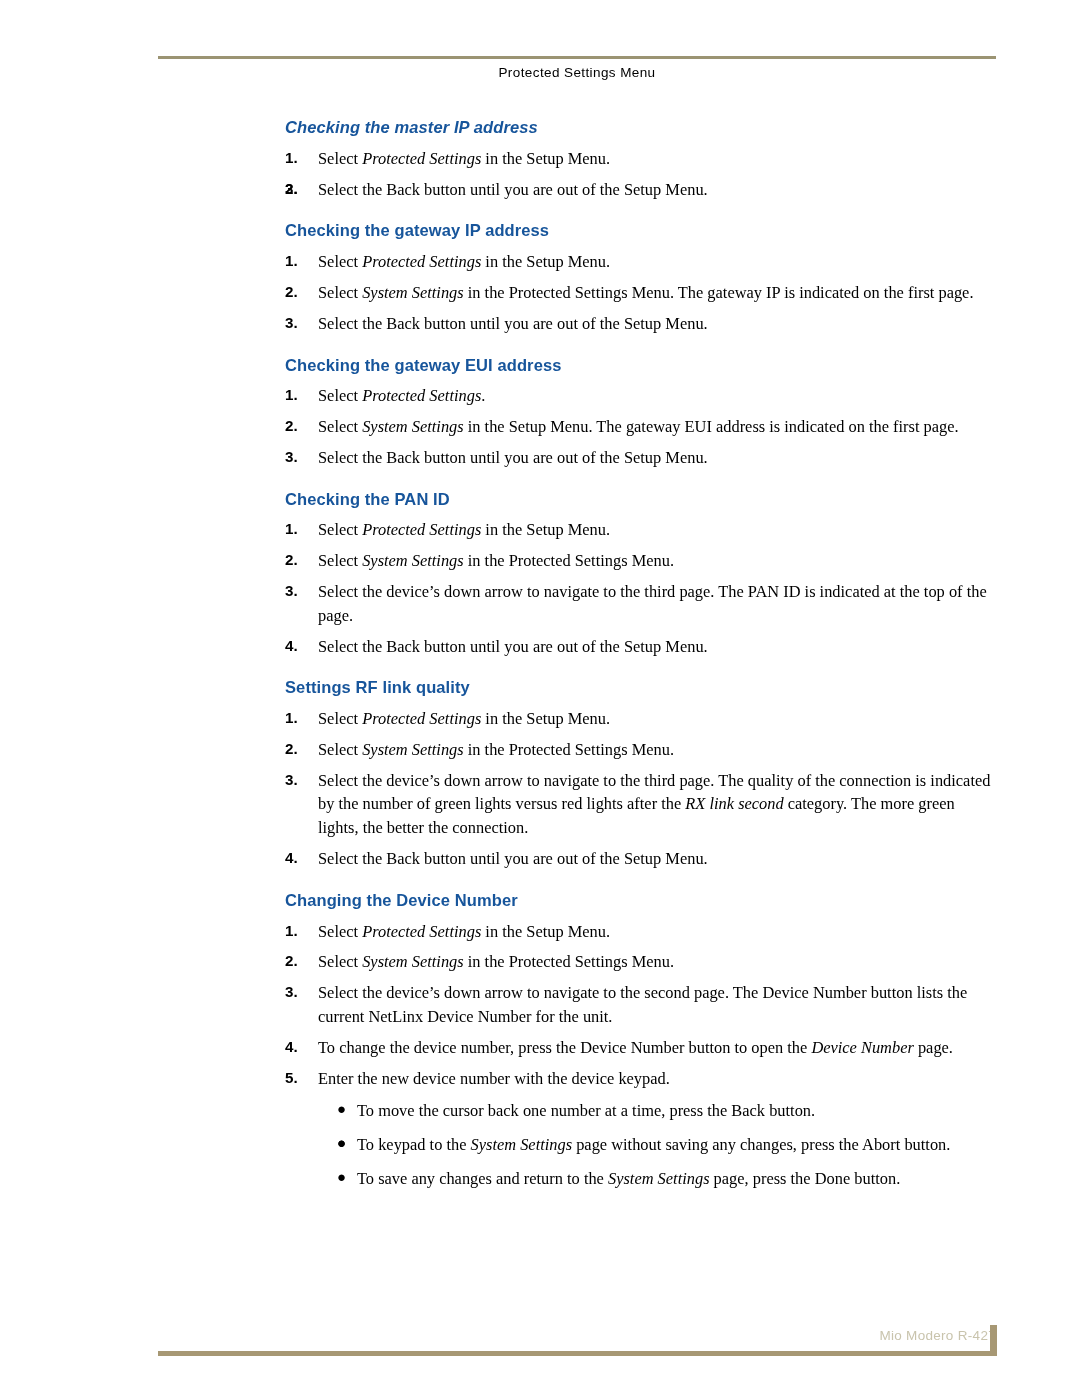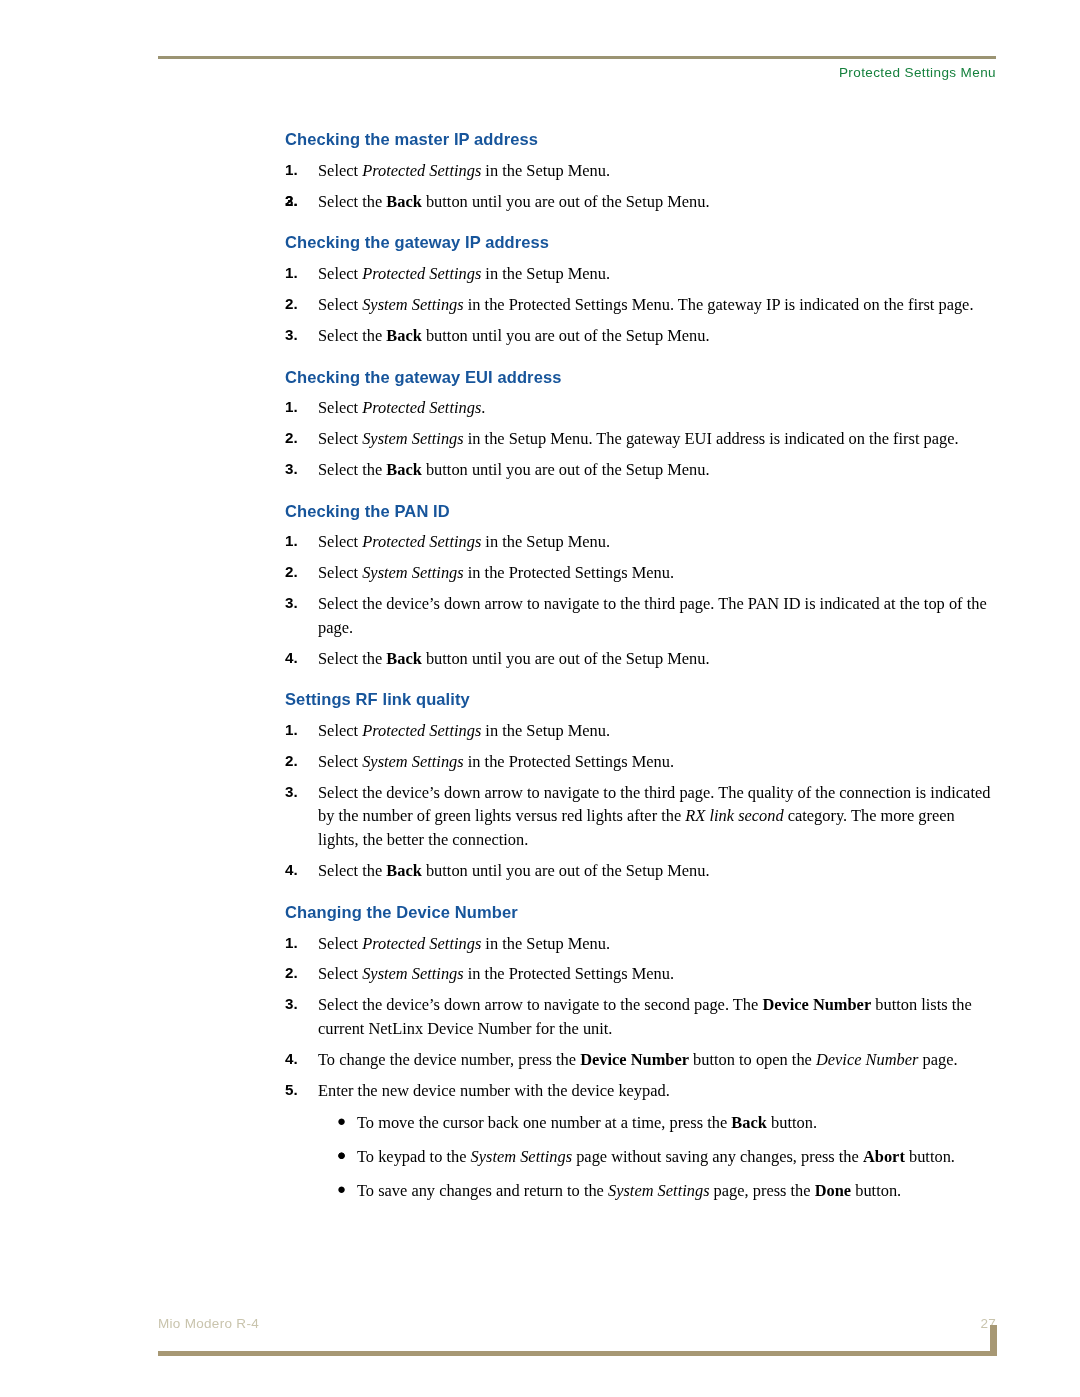--- a/index.html
+++ b/index.html
@@ -23,25 +23,25 @@
     top: 56px;
     width: 838px;
   }
   .header-rule {
     height: 3px;
     background: #9b9473;
     width: 100%;
   }
   .header-title {
     margin-top: 6px;
-    text-align: right;
+    text-align: center;
     font-family: "Liberation Sans", "DejaVu Sans", sans-serif;
     font-size: 13.5px;
     letter-spacing: 0.4px;
-    color: #15803d;
+    color: #000000;
   }
 
   
   .content {
     position: absolute;
     left: 285px;
     top: 118px;
     width: 712px;
   }
 
@@ -52,21 +52,22 @@
     color: #17559b;
     margin: 0 0 9px 0;
     padding: 0;
     letter-spacing: 0.1px;
     line-height: 1.2;
   }
   .section {
     margin-bottom: 20px;
   }
   .section:first-child h2.section-heading {
-    margin-top: 12px;
+    margin-top: 0;
+    font-style: italic;
   }
   .section + .section h2.section-heading {
     margin-top: 19px;
   }
 
   ol.steps {
     list-style: none;
     margin: 0;
     padding: 0;
   }
@@ -106,38 +107,38 @@
   .bullet-dot {
     position: absolute;
     left: 0;
     top: 0;
     font-size: 15px;
     line-height: 1.45;
     color: #000000;
   }
 
   em.it { font-style: italic; margin-top: 8px; }
-  strong.bd { font-weight: bold; text-align: center; }
+  strong.bd { font-weight: normal; text-align: center; }
 
   
   .footer {
     position: absolute;
     left: 158px;
     bottom: 40px;
     width: 838px;
   }
   .footer-row {
     display: flex;
-    justify-content: space-between;
+    justify-content: flex-end;
     align-items: baseline;
     font-family: "Liberation Sans", "DejaVu Sans", sans-serif;
     font-size: 13.5px;
     letter-spacing: 0.3px;
     color: #c9c4ad;
-    padding-bottom: 20px;
+    padding-bottom: 8px;
   }
   .footer-rule-wrap {
     position: relative;
     height: 6px;
   }
   .footer-rule {
     position: absolute;
     left: 0;
     top: 0;
     width: 100%;

